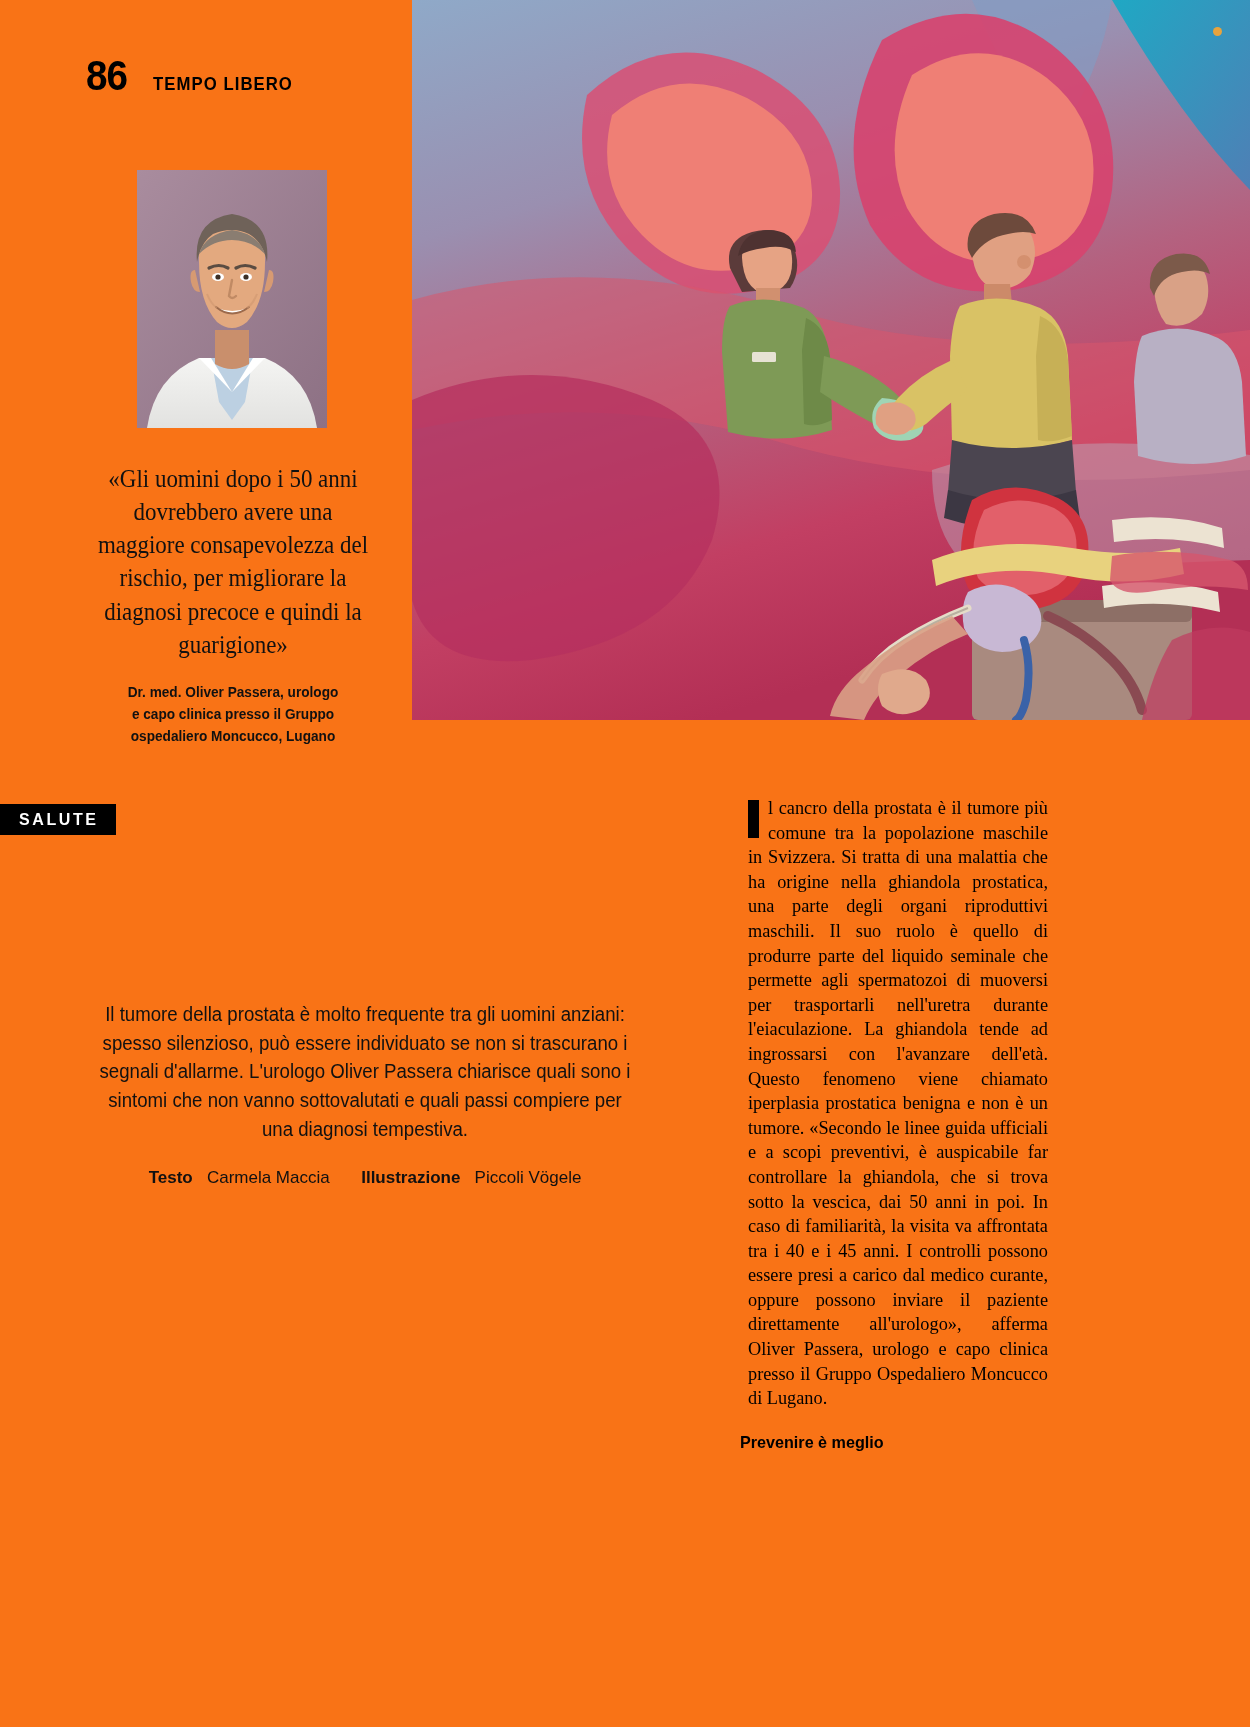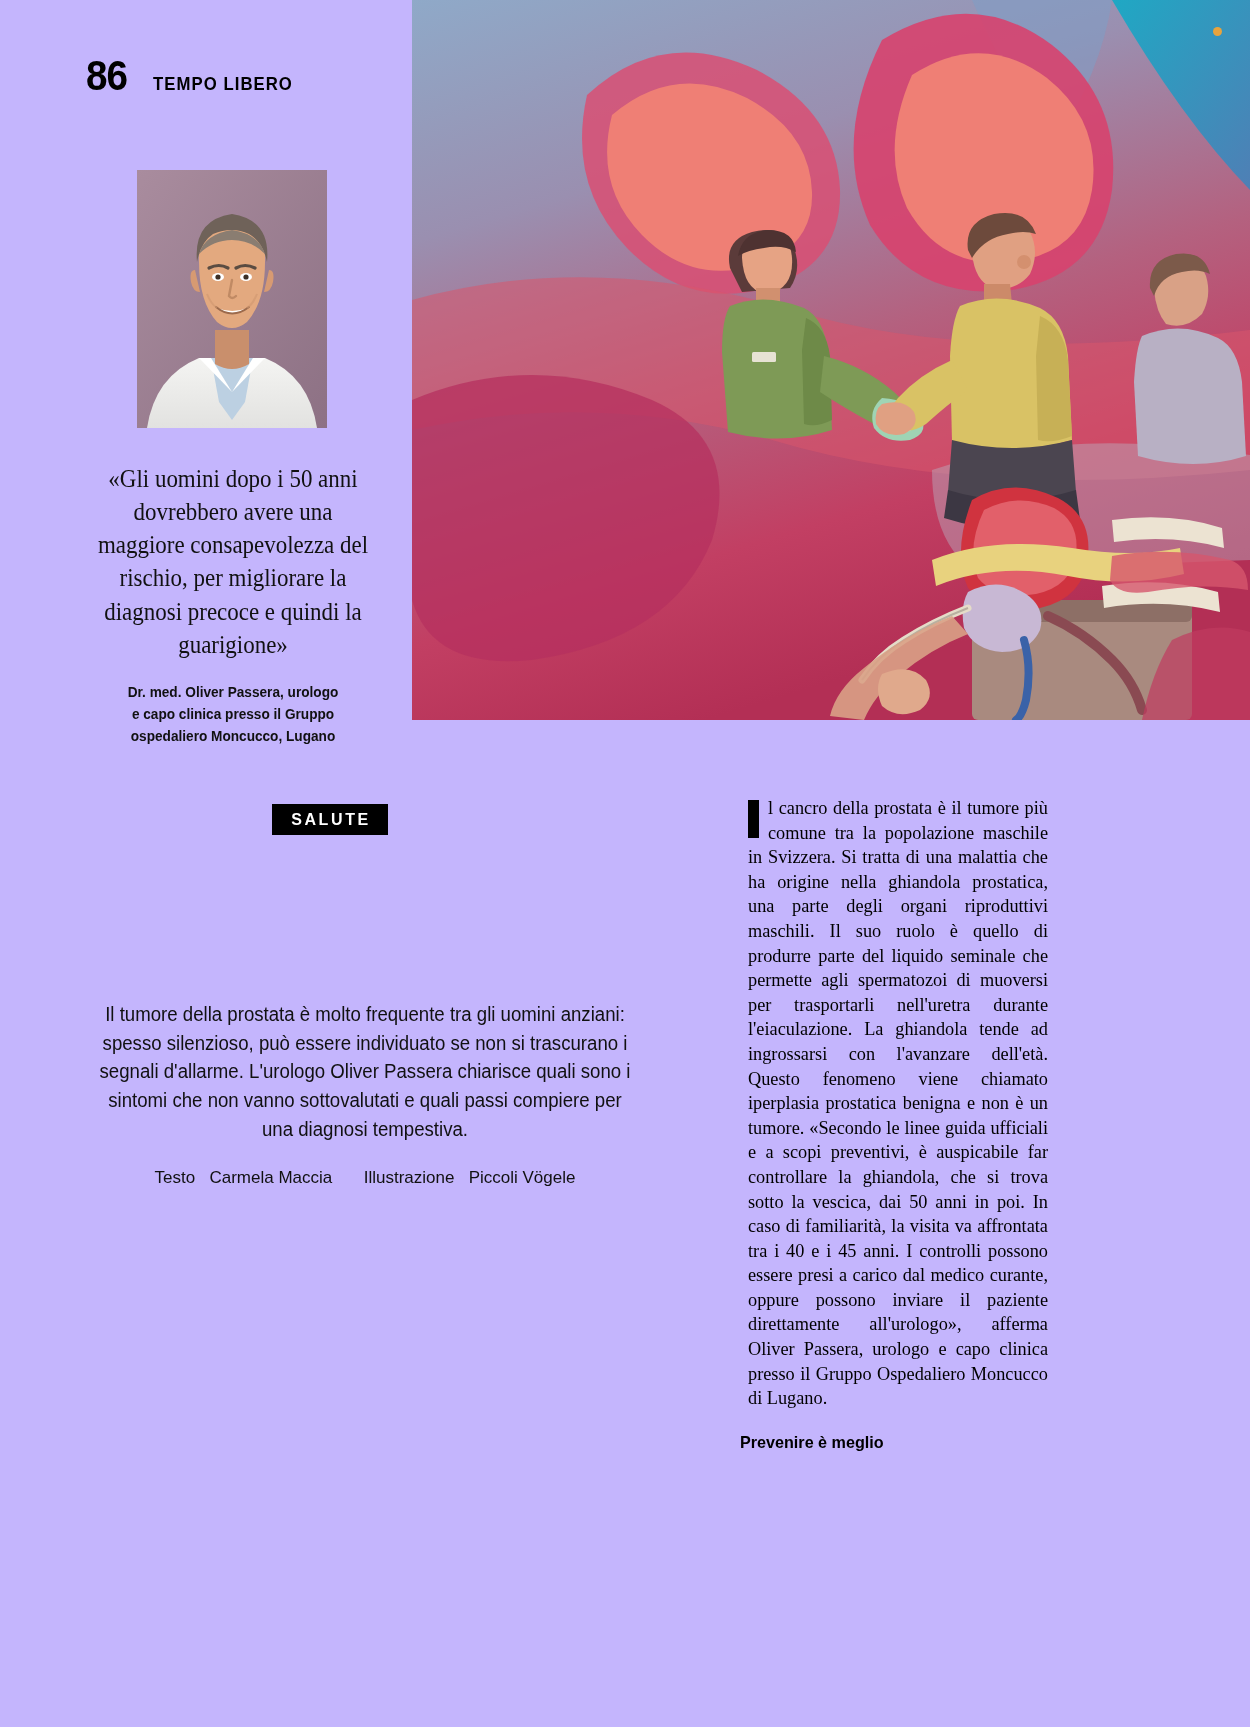--- a/index.html
+++ b/index.html
@@ -4,21 +4,21 @@
 <style>
   html, body {
     margin: 0;
     padding: 0;
     background: #ffffff;
   }
   .page {
     position: relative;
     width: 1250px;
     height: 1727px;
-    background: #c4b5fd;
+    background: #f97316;
     overflow: hidden;
     font-family: "Liberation Sans", sans-serif;
   }
 
   
   .folio {
     position: absolute;
     left: 86px;
     top: 52px;
     display: flex;
@@ -95,21 +95,20 @@
     transform: scaleX(0.94);
     transform-origin: center top;
   }
 
   
   .kicker-wrap {
     position: absolute;
     left: 0;
     top: 804px;
     width: 660px;
-    text-align: center;
   }
   .kicker {
     display: inline-block;
     background: #000;
     color: #fff;
     font-family: "Liberation Sans", sans-serif;
     font-weight: bold;
     font-size: 16px;
     letter-spacing: 2.6px;
     padding: 7px 17px 6px 19px;
@@ -148,21 +147,21 @@
   .byline {
     position: absolute;
     left: 80px;
     top: 1168px;
     width: 570px;
     text-align: center;
     font-family: "Liberation Sans", sans-serif;
     font-size: 17px;
     color: #111;
   }
-  .byline .lbl { font-weight: normal; }
+  .byline .lbl { font-weight: bold; }
   .byline .nm { font-weight: normal; }
   .byline .sep { display: inline-block; width: 22px; }
 
   
   .body-col {
     position: absolute;
     left: 740px;
     top: 788px;
     width: 316px;
   }

